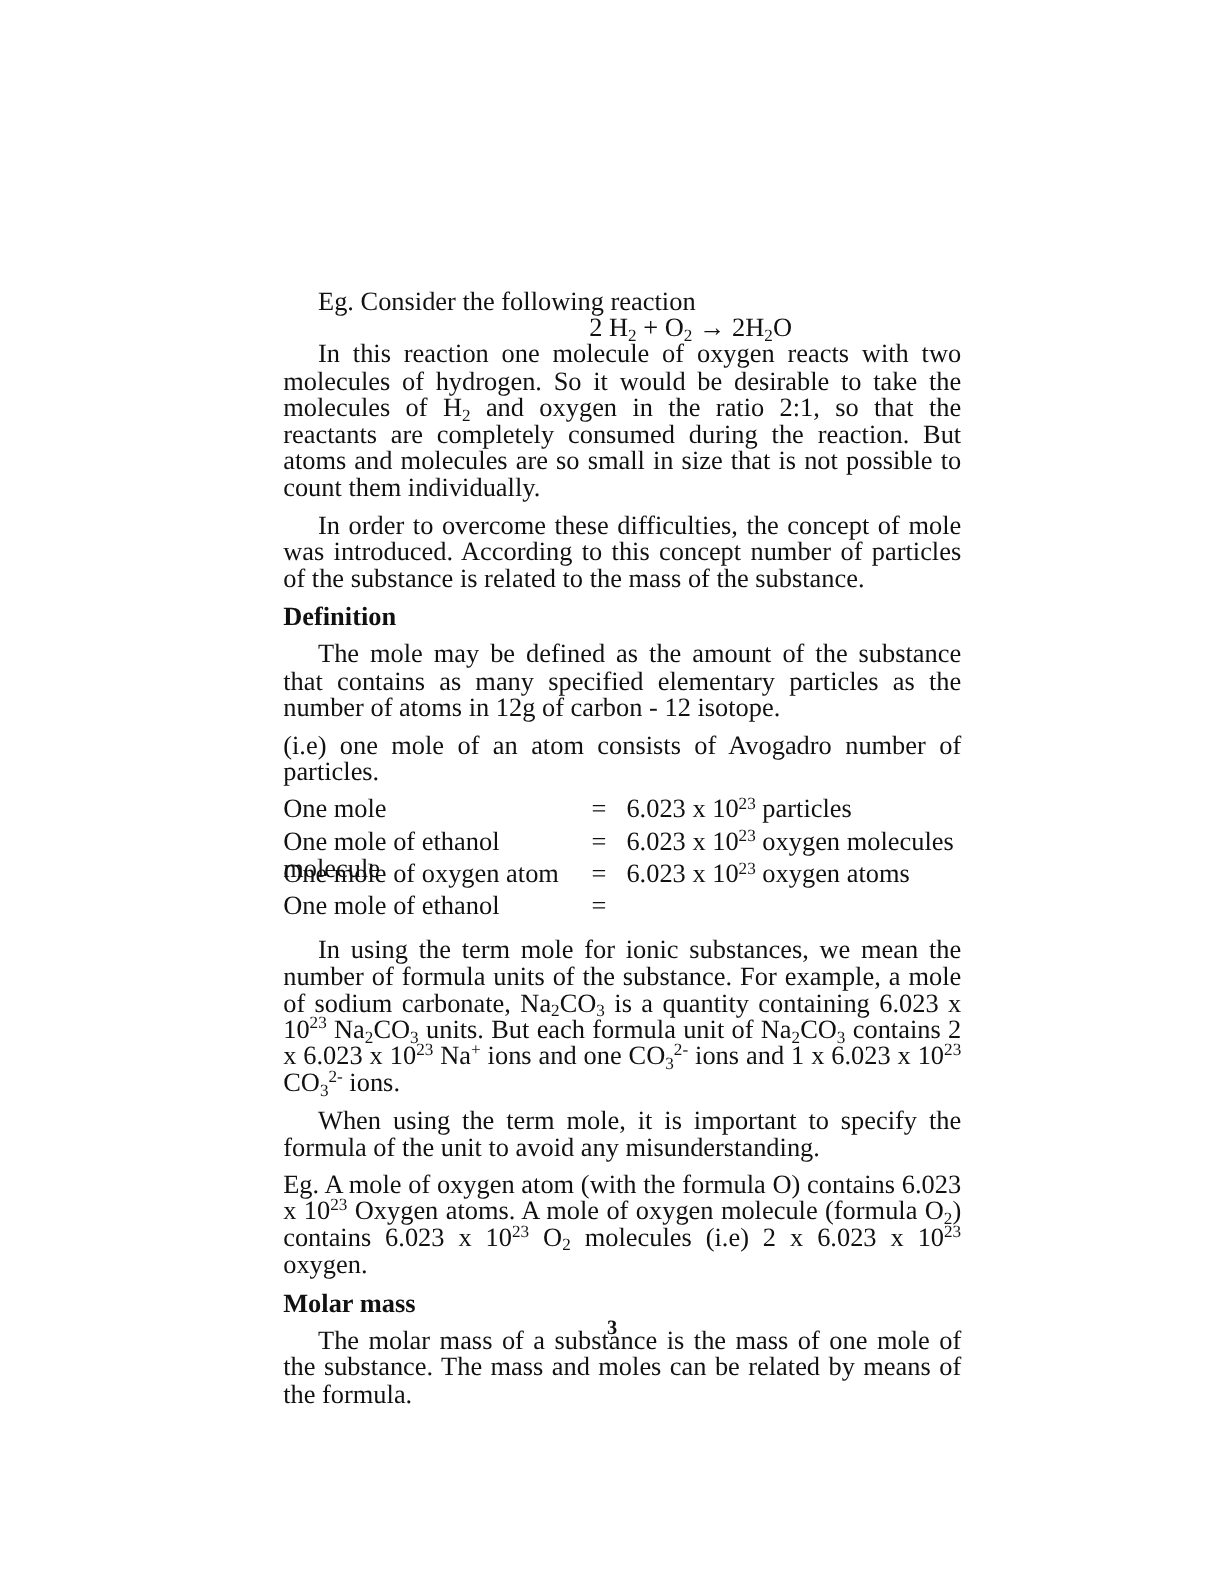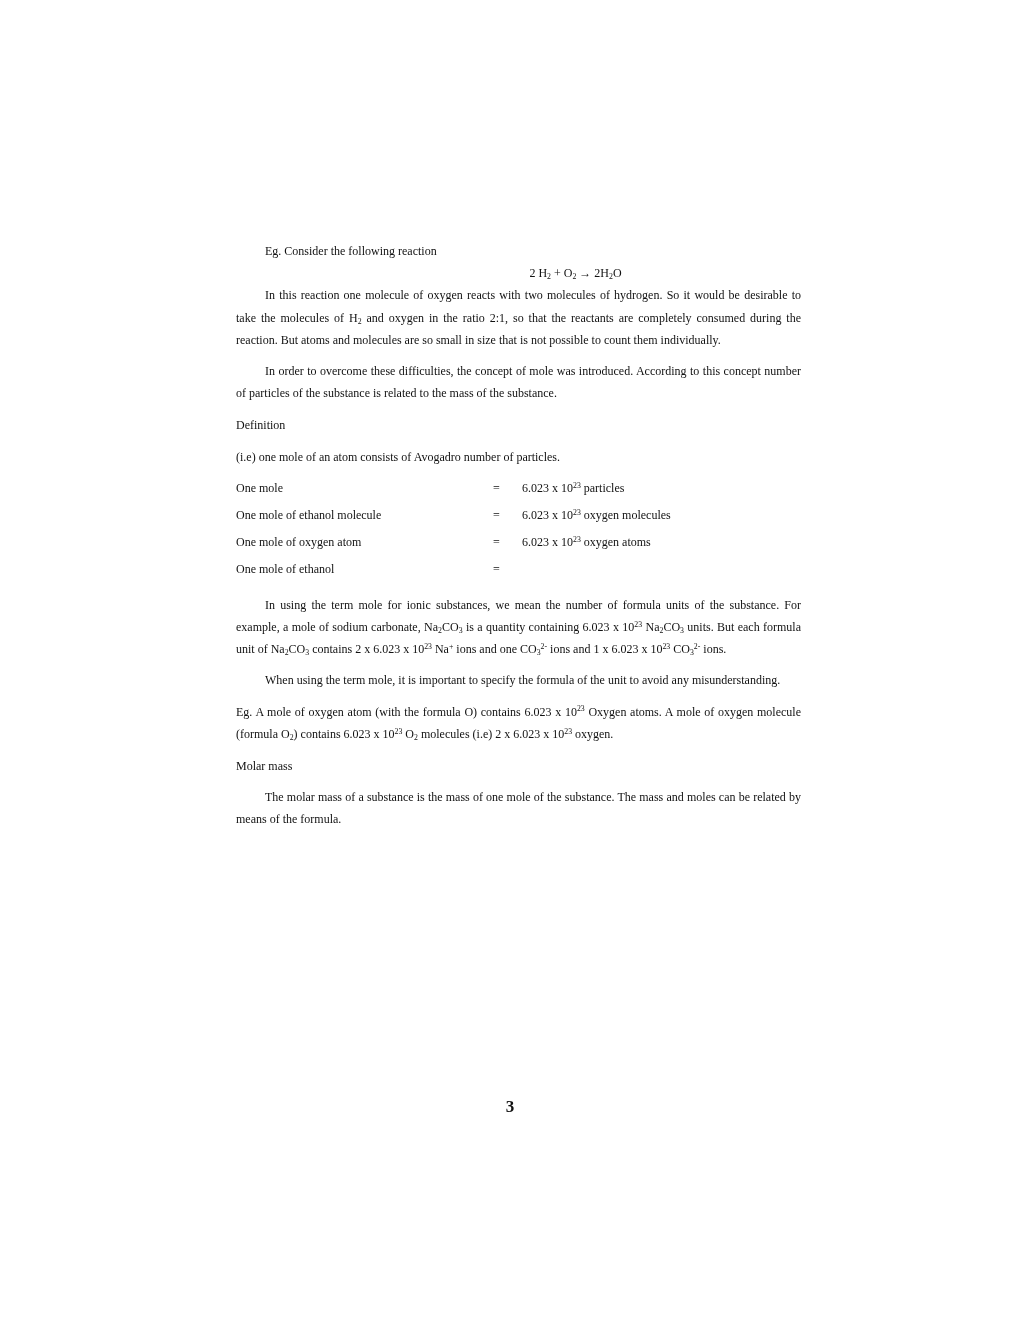--- a/index.html
+++ b/index.html
@@ -1,44 +1,45 @@
 <!DOCTYPE html>
 <html><head>
 <meta charset="utf-8">
 <style>
   html, body { margin: 0; padding: 0; background: #ffffff; }
   body { width: 1020px; height: 1320px; position: relative; overflow: hidden;
          font-family: "Liberation Serif", "DejaVu Serif", serif; color: #111111; }
   .page { position: absolute; left: 236px; top: 240px; width: 565px;
-          font-size: 12px; line-height: 22.2px; }
+          font-size: 22px; line-height: 22.2px; }
   .p { text-align: justify; margin: 0; }
   .indent { text-indent: 29px; }
   .gap { margin-top: 9px; }
   .equation { padding-left: 114px; margin: 0; text-align: center; }
-  .heading { font-weight: normal; margin: 10px 0 0 0; }
+  .heading { font-weight: bold; margin: 10px 0 0 0; }
   sub, sup { font-size: 65%; line-height: 0; position: relative; vertical-align: baseline; }
   sub { top: 0.28em; }
   sup { top: -0.55em; }
   .table { margin-top: 9px; }
   .row { display: flex; height: 27px; align-items: flex-start; }
   .row .lhs { width: 257px; }
   .row .eq { width: 29px; }
   .row .rhs { flex: 1; }
   .page-number { position: absolute; top: 1097px; left: 0; width: 1020px; text-align: center;
                  font-weight: bold; font-size: 17px; }
 </style>
 </head>
 <body>
 
 <div class="page">
   <p class="p indent">Eg. Consider the following reaction</p>
   <p class="equation">2 H<sub>2</sub> + O<sub>2</sub> → 2H<sub>2</sub>O</p>
   <p class="p indent">In this reaction one molecule of oxygen reacts with two molecules of hydrogen. So it would be desirable to take the molecules of H<sub>2</sub> and oxygen in the ratio 2:1, so that the reactants are completely consumed during the reaction. But atoms and molecules are so small in size that is not possible to count them individually.</p>
   <p class="p indent gap">In order to overcome these difficulties, the concept of mole was introduced. According to this concept number of particles of the substance is related to the mass of the substance.</p>
   <p class="heading">Definition</p>
+  <p class="p indent gap">The mole may be defined as the amount of the substance that contains as many specified elementary particles as the number of atoms in 12g of carbon - 12 isotope.</p>
   <p class="p gap">(i.e) one mole of an atom consists of Avogadro number of particles.</p>
 
   <div class="table">
     <div class="row">
       <span class="lhs">One mole</span>
       <span class="eq">=</span>
       <span class="rhs"><span>6.023 x 10</span><sup>23</sup><span> particles</span></span>
     </div>
     <div class="row">
       <span class="lhs">One mole of ethanol molecule</span>

